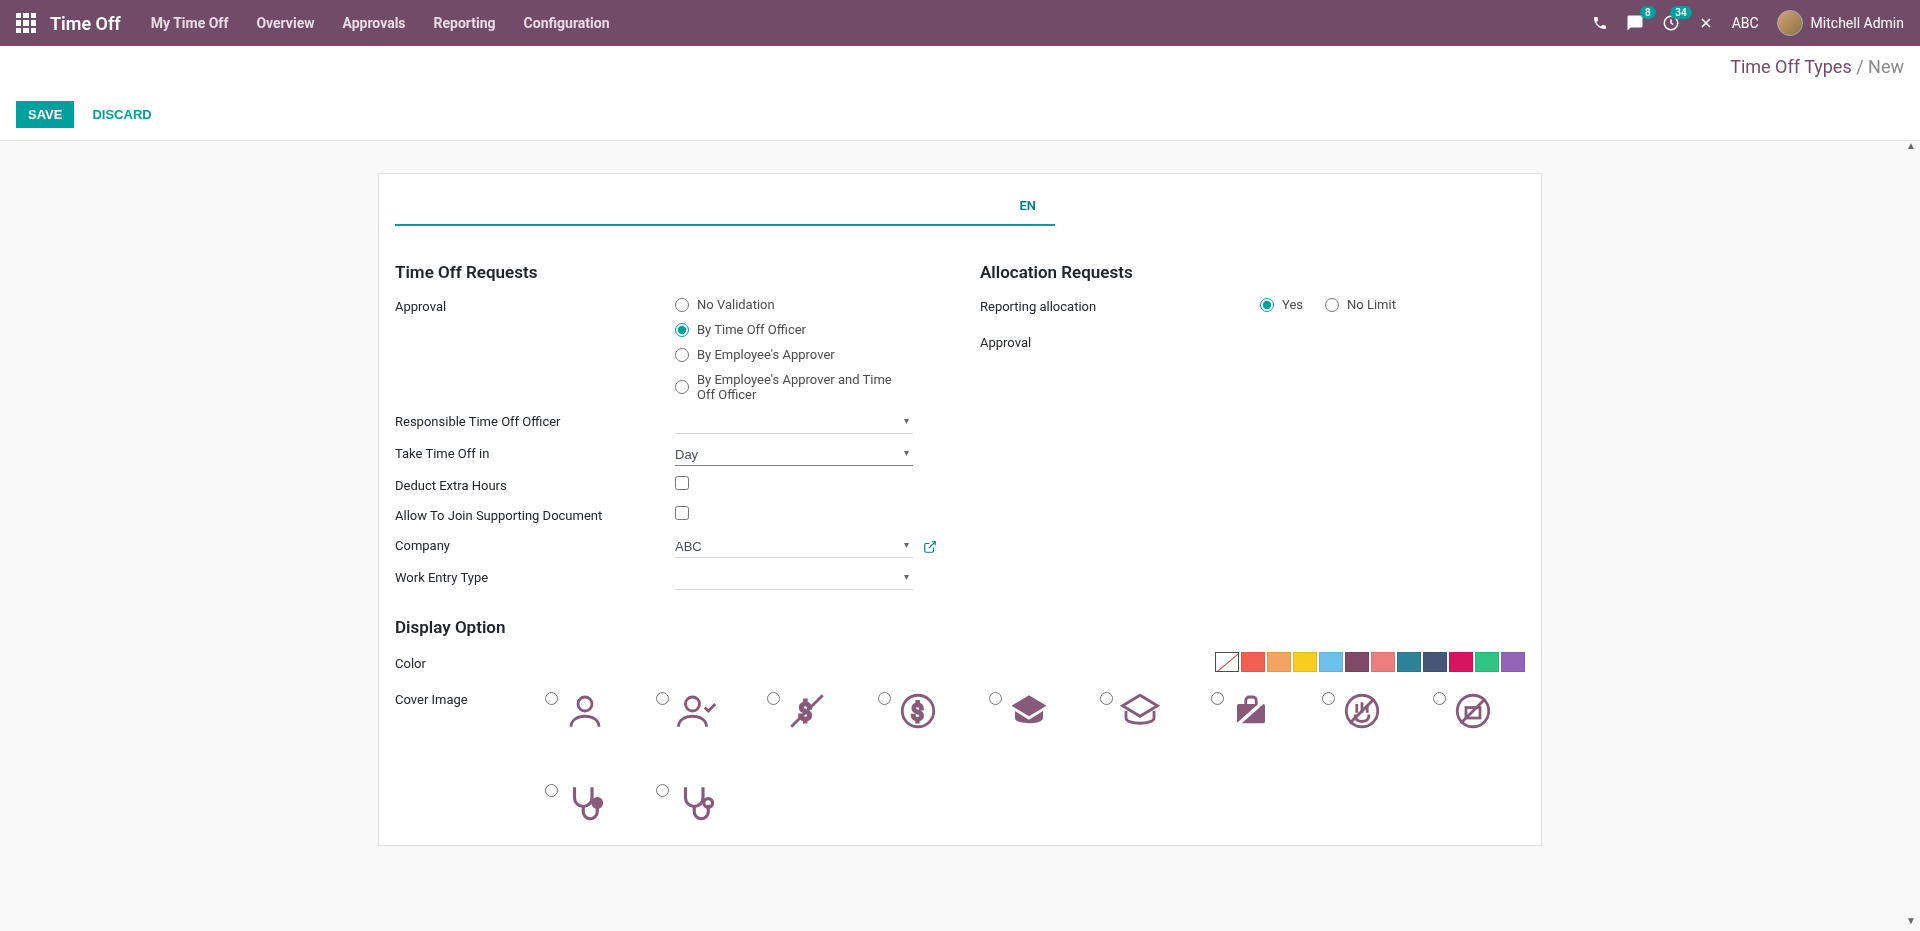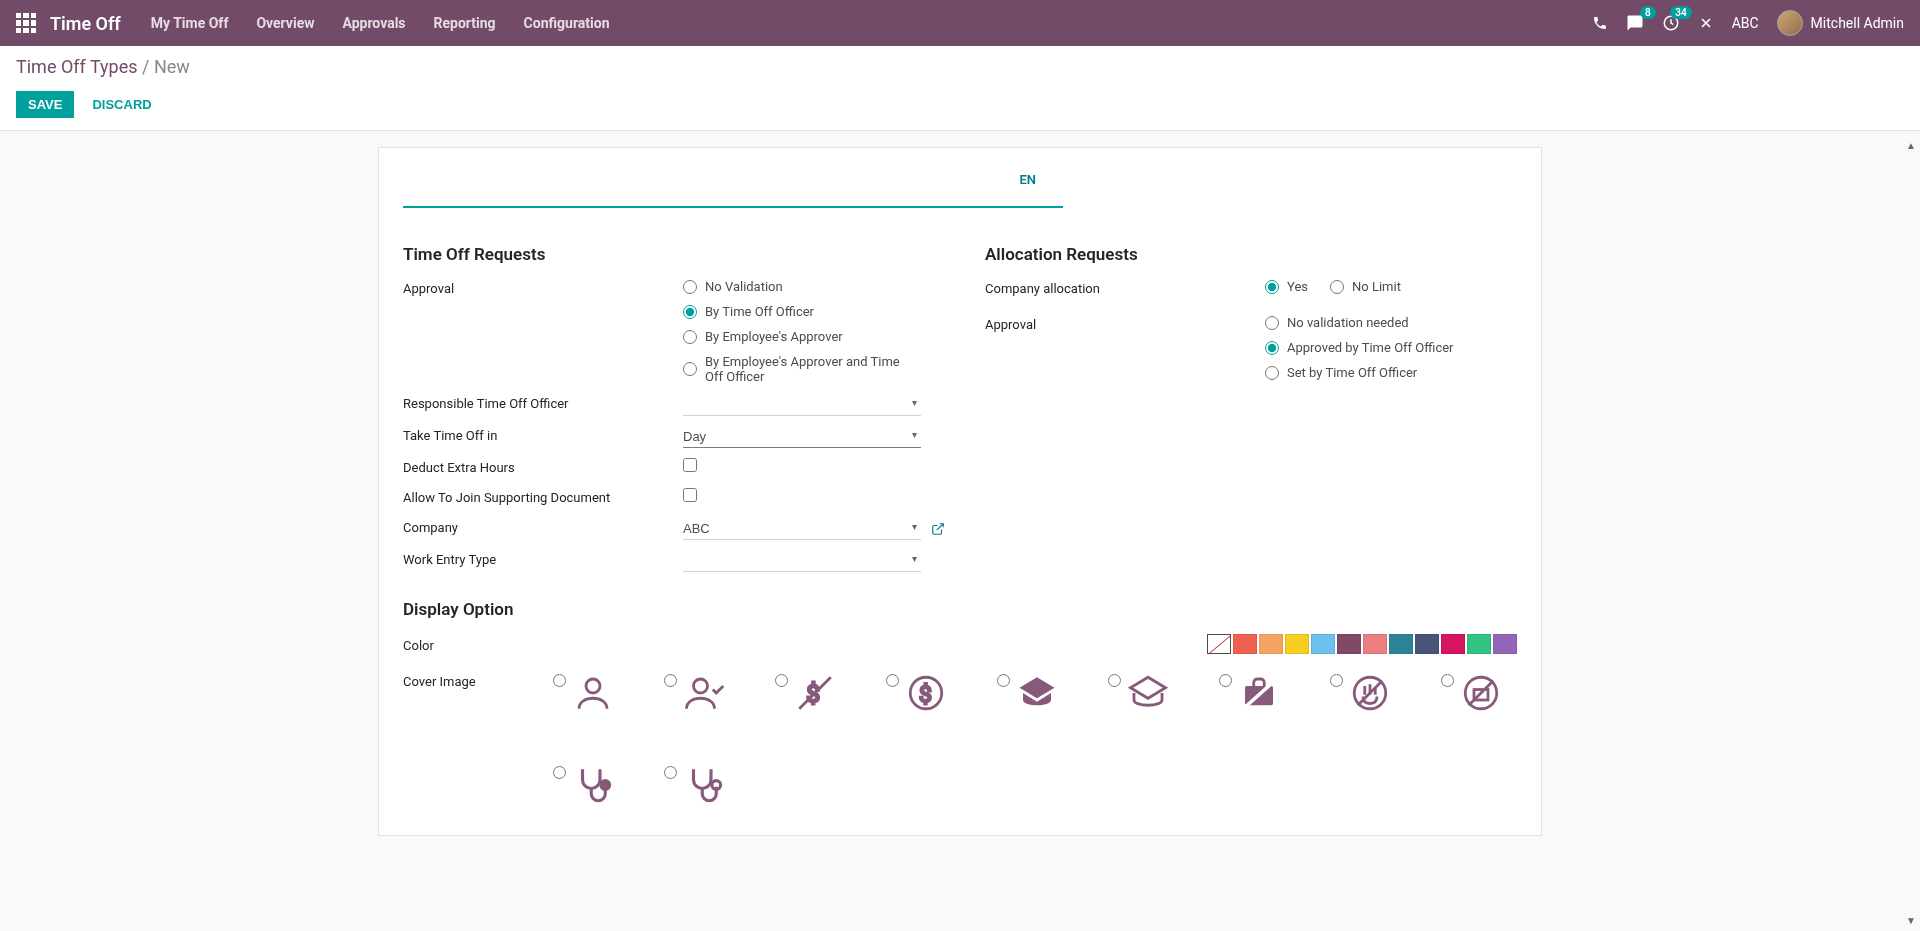--- a/index.html
+++ b/index.html
@@ -14,30 +14,30 @@
 .nav-item { color: #e8dce3; cursor: pointer; font-size: 14px; }
 .topbar-right { margin-left: auto; display: flex; align-items: center; gap: 18px; }
 .icon-btn { position: relative; cursor: pointer; display:flex; align-items:center; }
 .badge { position: absolute; top: -8px; right: -12px; background: #00a09d; color: #fff; border-radius: 9px; font-size: 10px; padding: 1px 5px; font-weight:600; }
 .company-name { color: #fff; font-size: 14px; }
 .avatar { width: 26px; height: 26px; border-radius: 50%; background: linear-gradient(135deg, #d4a574, #8b6f47); border: 1px solid #aaa; }
 .username { color: #fff; font-size: 14px; }
 
 
 .control-area { background: #fff; border-bottom: 1px solid #dee2e6; padding: 10px 16px 12px; }
-.breadcrumb { font-size: 18px; margin-bottom: 14px; }
+.breadcrumb { font-size: 18px; margin-bottom: 24px; text-align: right; }
 .breadcrumb a { color: #714b67; text-decoration: none; }
 .breadcrumb .sep, .breadcrumb .current { color: #888; }
 .btn-row { display: flex; gap: 6px; }
 .btn-save { background: #00a09d; color: #fff; border: none; padding: 6px 12px; font-weight: 700; font-size: 13px; cursor: pointer; }
 .btn-discard { background: transparent; color: #00a09d; border: none; padding: 6px 12px; font-weight: 600; font-size: 13px; cursor: pointer; }
 
 
 .scroll-area { height: calc(931px - 46px - 90px); overflow-y: scroll; padding-top: 16px; }
-.sheet { background: #fff; border: 1px solid #dee2e6; width: 1164px; margin: 0 auto 40px; padding: 24px; position: relative; }
+.sheet { background: #fff; border: 1px solid #dee2e6; width: 1164px; margin: 16px auto 40px; padding: 16px; position: relative; }
 .lang-badge { position: absolute; right: 505px; top: 24px; color: #017e84; font-weight: 600; font-size: 13px; }
 .title-input { border: none; border-bottom: 2px solid #00a09d; width: 660px; height: 36px; font-size: 22px; outline: none; margin-bottom: 26px; }
 
 h2.section { font-size: 17px; font-weight: 600; color: #212529; margin: 10px 0 10px; }
 .two-col { display: flex; gap: 40px; }
 .left-col, .right-col { flex: 1; }
 .field-row { display: flex; align-items: flex-start; padding: 5px 0; min-height: 30px; }
 .field-label { width: 280px; color: #212529; font-size: 13px; padding-top: 2px; }
 .field-value { flex: 1; }
 .radio-stack { display: flex; flex-direction: column; gap: 10px; }
@@ -215,50 +215,36 @@
         </div>
 
         <h2 class="section" style="margin-top:22px">Display Option</h2>
 
       </div>
 
       <div class="right-col">
         <h2 class="section">Allocation Requests</h2>
 
         <div class="field-row">
-          <div class="field-label">Company allocation</div>
+          <div class="field-label">Reporting allocation</div>
           <div class="field-value radio-inline">
             <label class="radio-opt">
                 <input type="radio" name="req_alloc" checked="" style="">
                 <span>Yes</span>
               </label>
             <label class="radio-opt">
                 <input type="radio" name="req_alloc" style="">
                 <span>No Limit</span>
               </label>
           </div>
         </div>
 
 
         <div class="field-row" style="margin-top:6px">
           <div class="field-label">Approval</div>
-          <div class="field-value radio-stack">
-            <label class="radio-opt">
-                <input type="radio" name="alloc_appr" style="">
-                <span>No validation needed</span>
-              </label>
-            <label class="radio-opt">
-                <input type="radio" name="alloc_appr" checked="" style="">
-                <span>Approved by Time Off Officer</span>
-              </label>
-            <label class="radio-opt">
-                <input type="radio" name="alloc_appr" style="">
-                <span>Set by Time Off Officer</span>
-              </label>
-          </div>
         </div>
       </div>
     </div>
 
     
     <div class="field-row" style="align-items:center">
       <div class="field-label">Color</div>
       <div class="field-value" style="display:flex">
         <div class="color-swatches">
           <div class="swatch none"></div>

